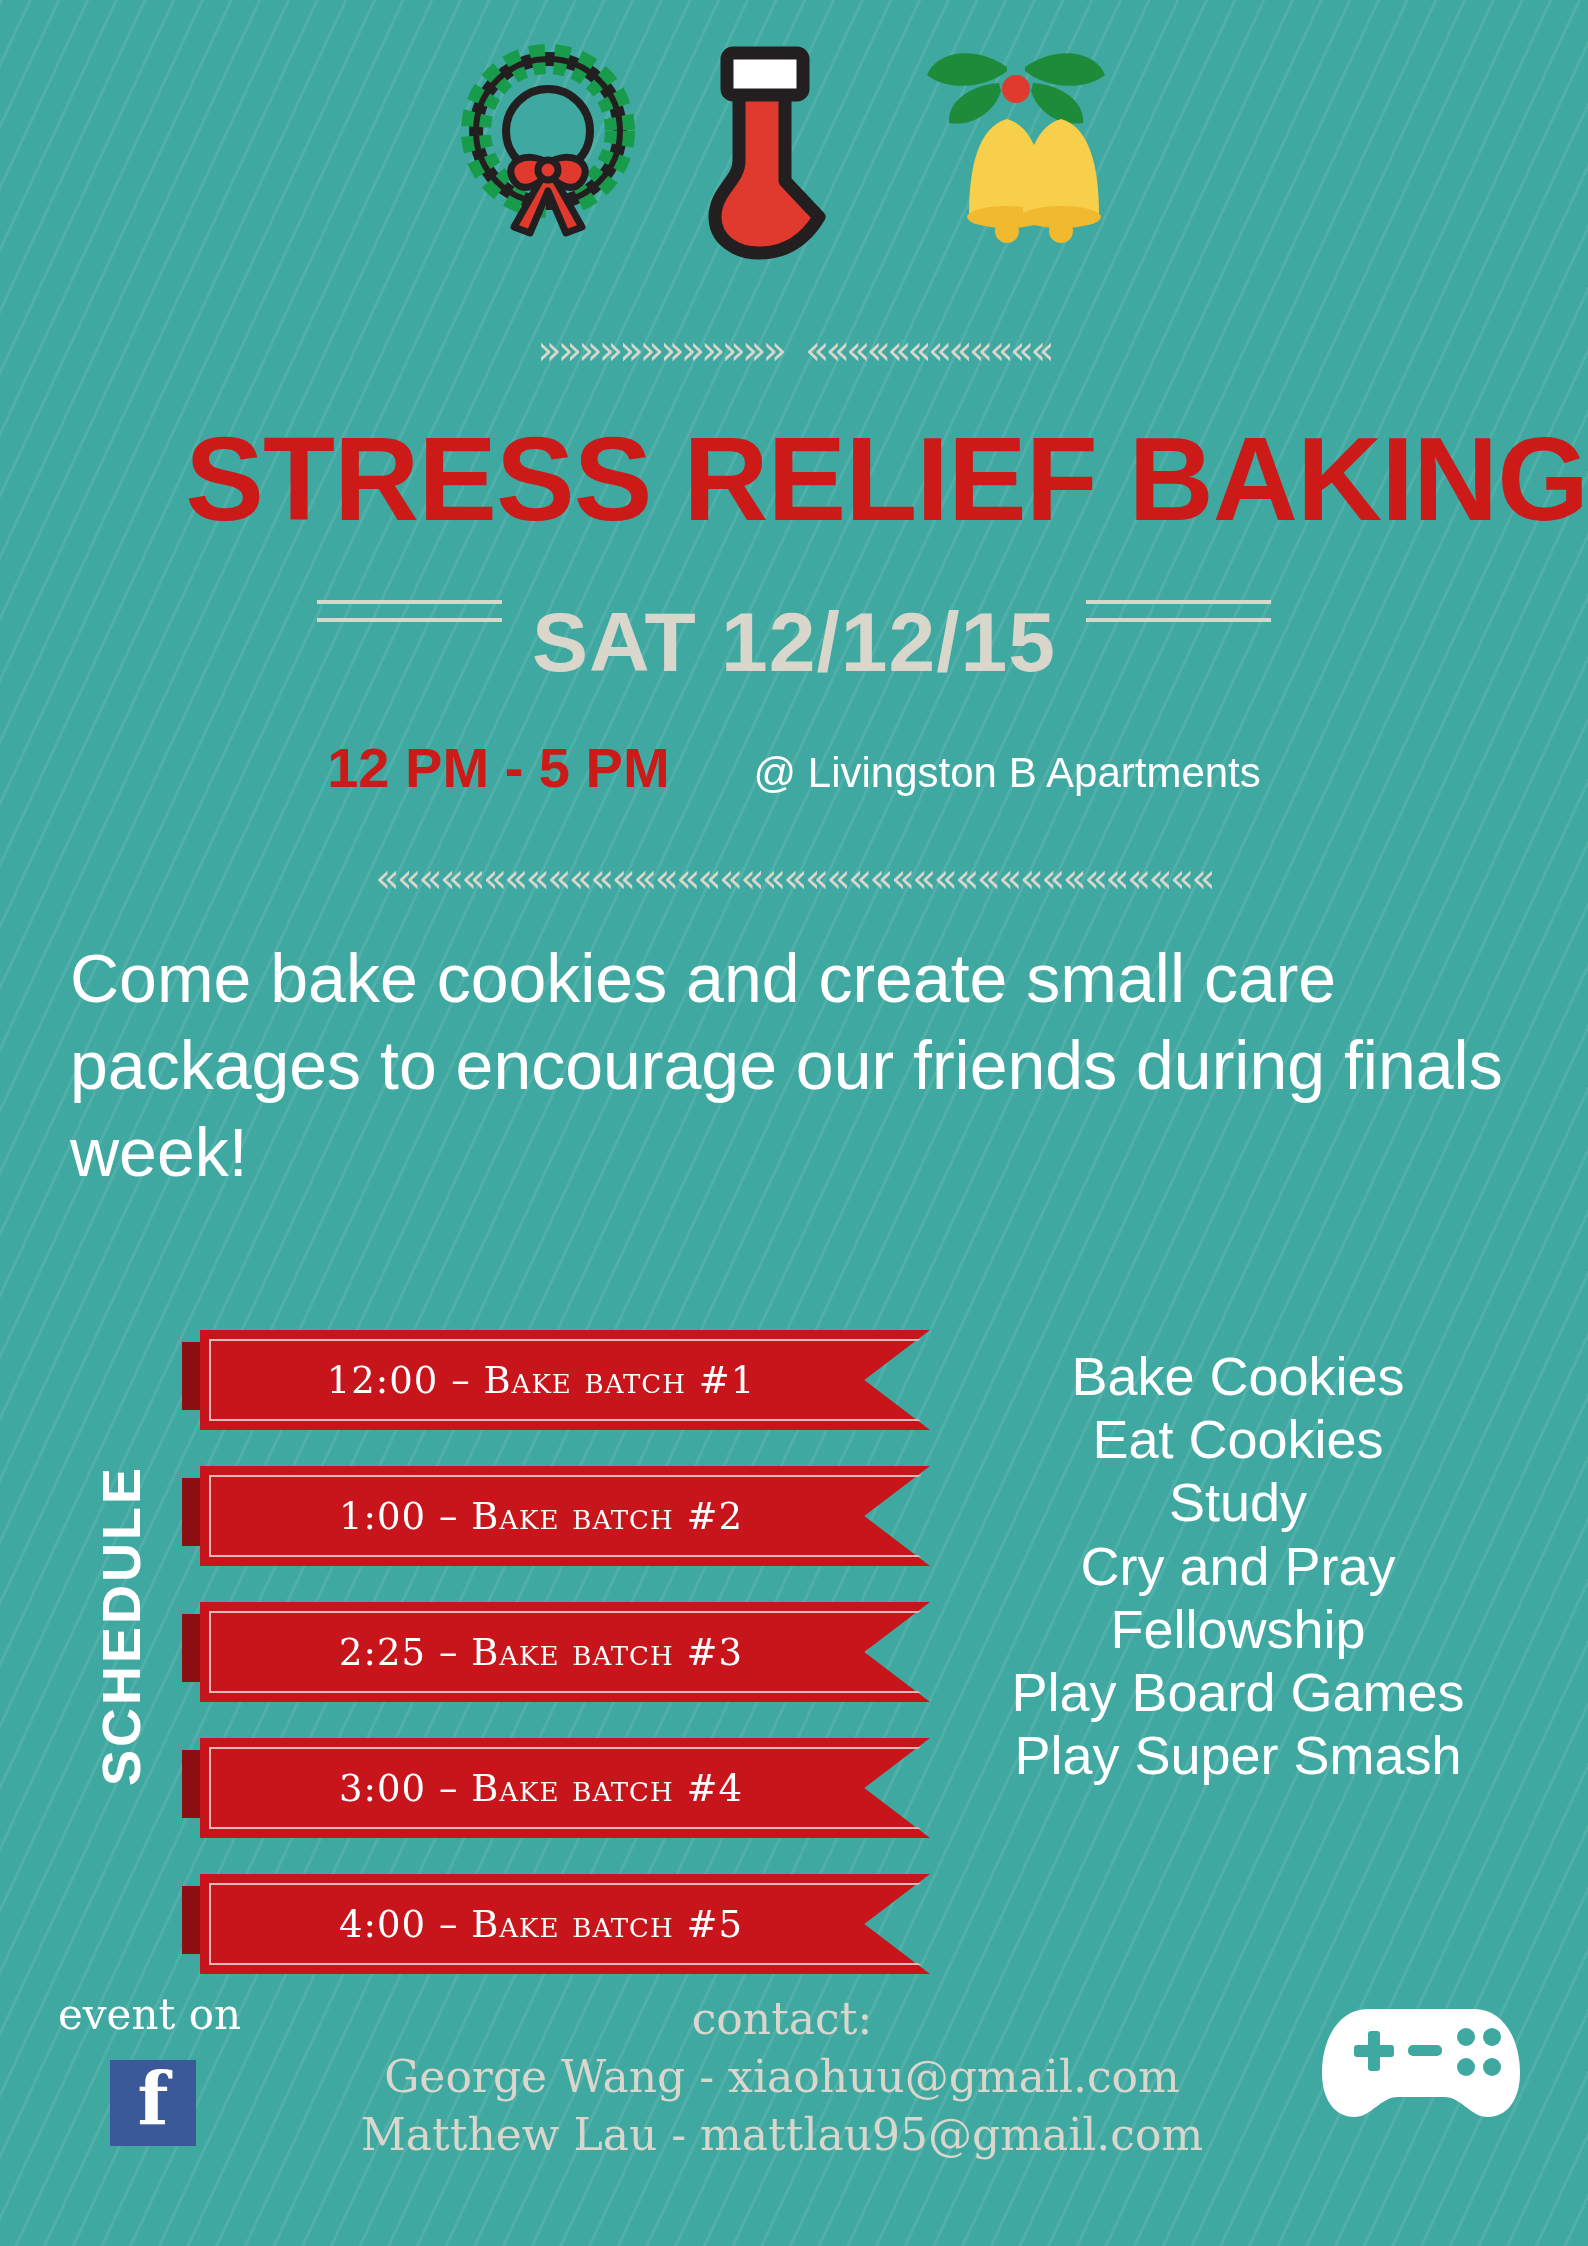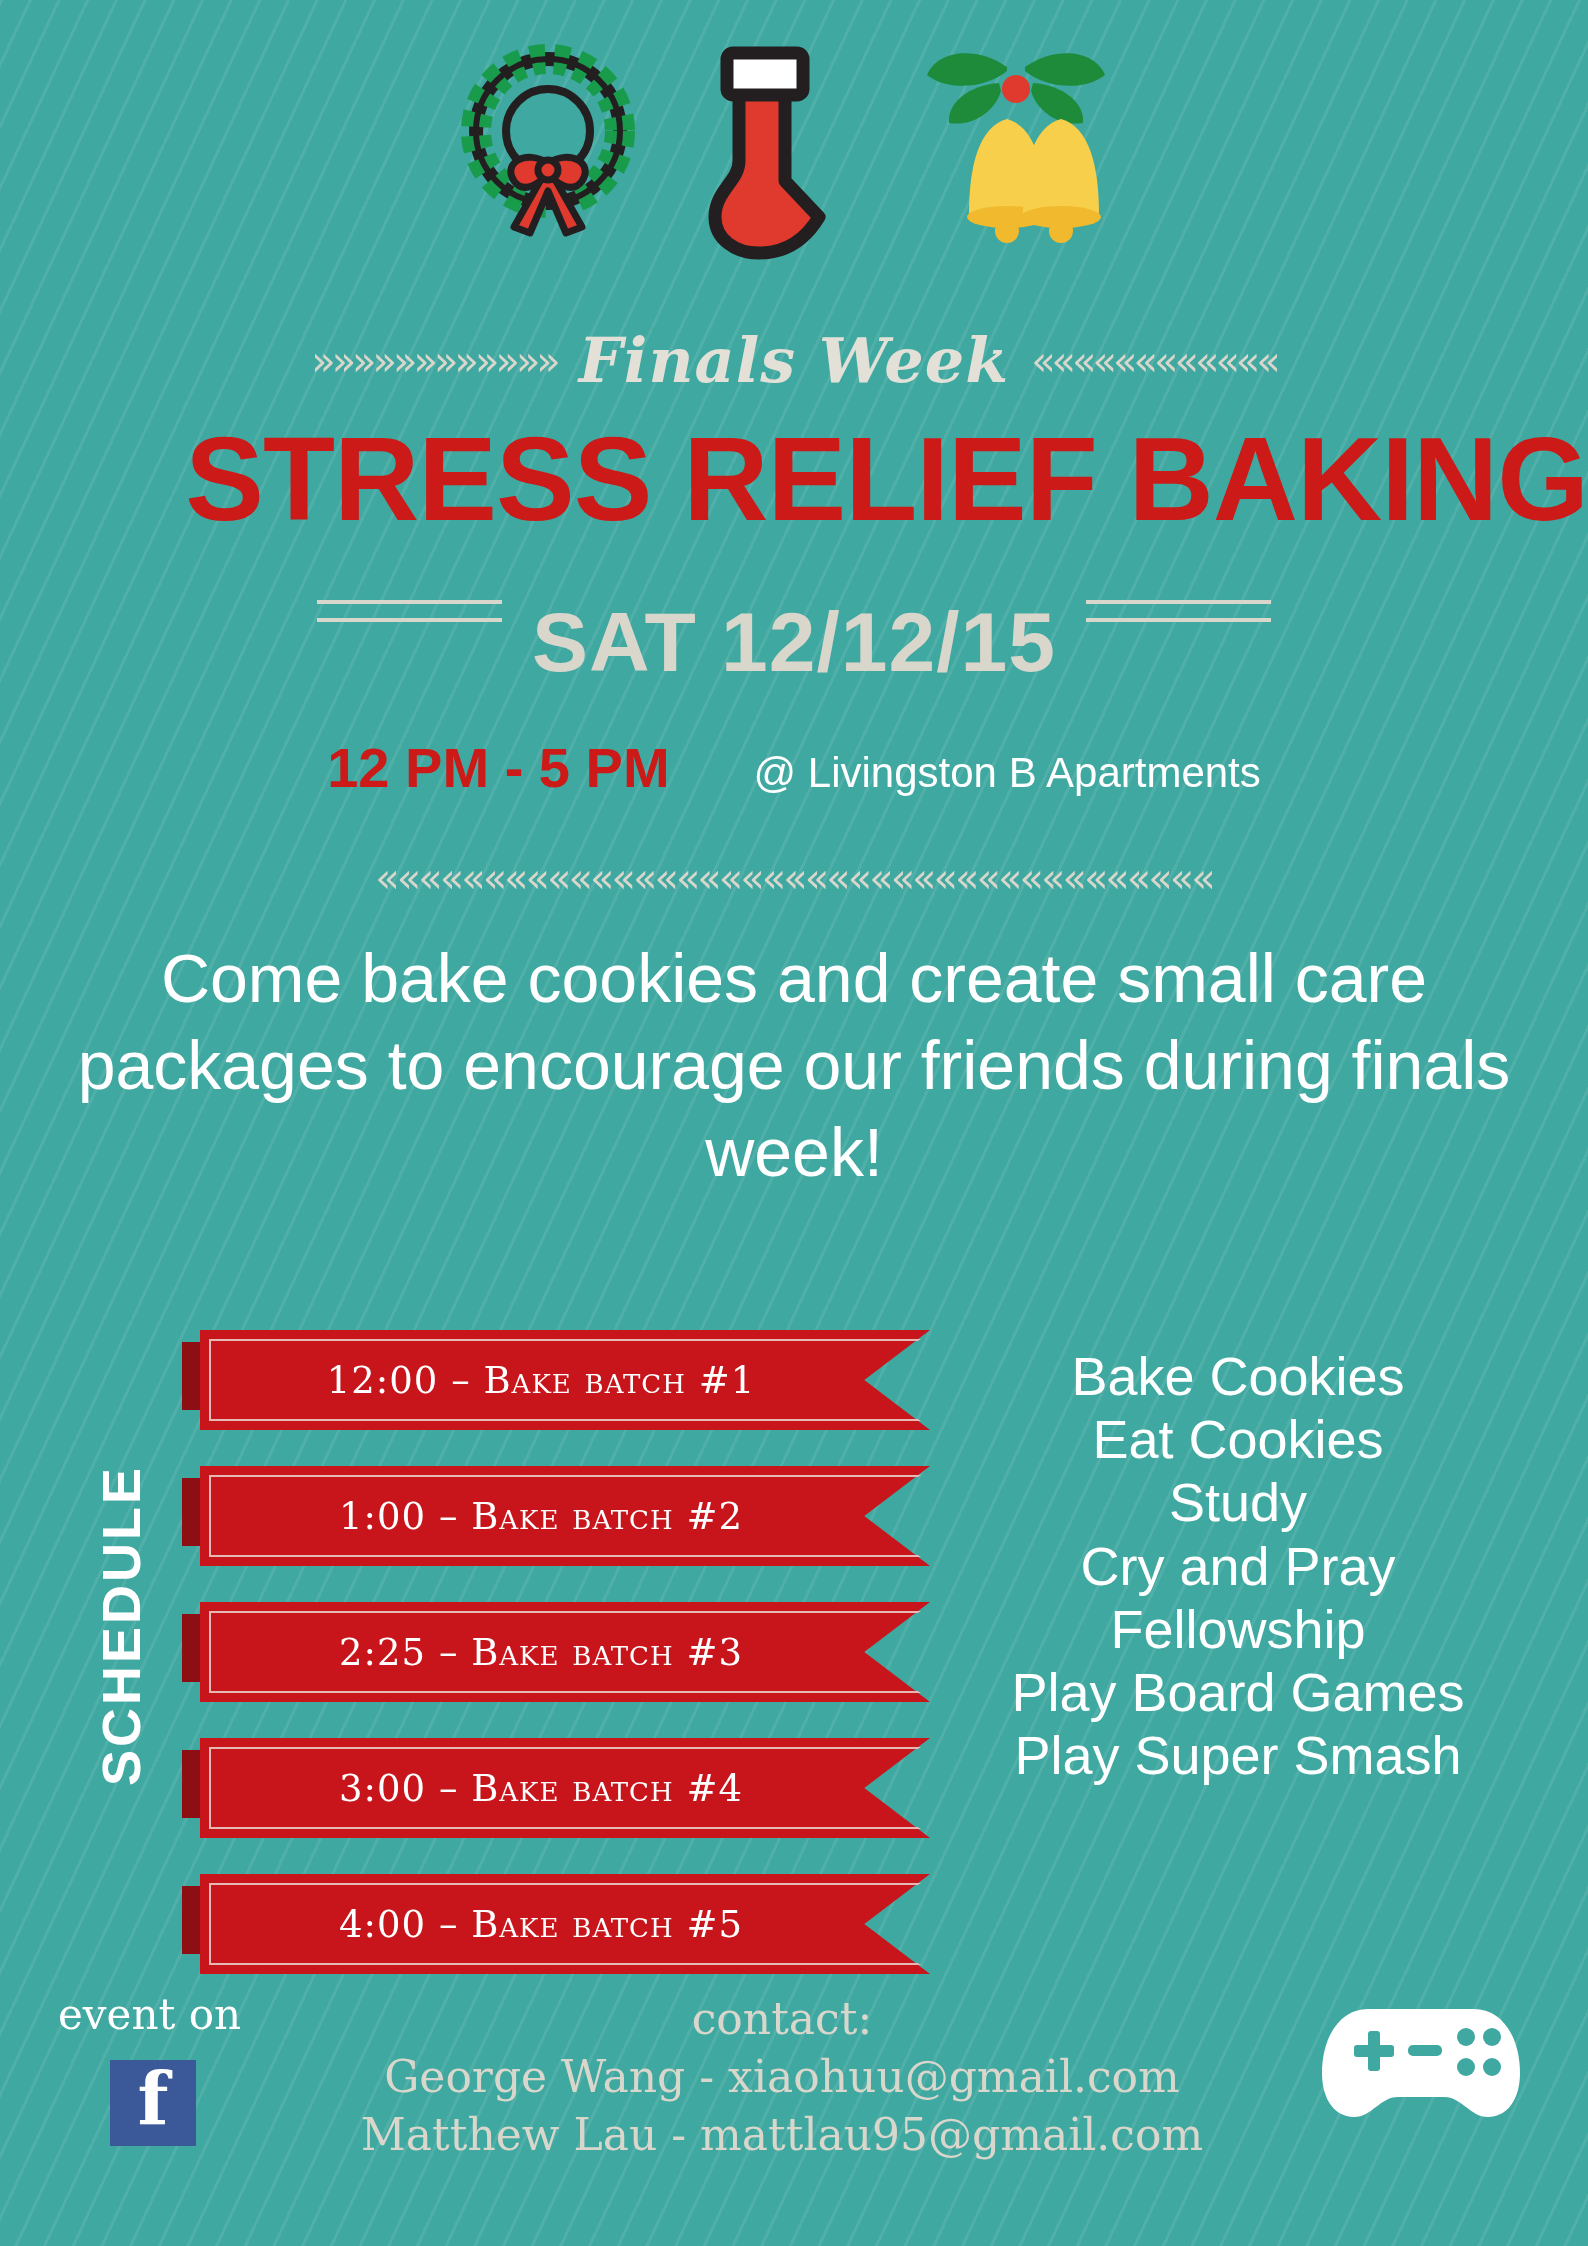--- a/index.html
+++ b/index.html
@@ -149,21 +149,21 @@
     font-family: "DejaVu Sans", sans-serif;
     white-space: nowrap;
   }
 
   
   .description {
     position: absolute;
     top: 935px;
     left: 70px;
     width: 1448px;
-    text-align: center;
+    text-align: left;
     font-family: "Liberation Sans", sans-serif;
     font-size: 68px;
     line-height: 1.28;
     color: #ffffff;
   }
 
   
   .schedule-label {
     position: absolute;
     left: 76px;
@@ -333,21 +333,20 @@
         <circle cx="104" cy="200" r="12" fill="#f0b92e"></circle>
         <path d="M120 184 C120 134 130 96 158 88 C186 96 196 134 196 184 Z" fill="#f8cf4b"></path>
         <ellipse cx="158" cy="186" rx="40" ry="11" fill="#f0b92e"></ellipse>
         <circle cx="158" cy="200" r="12" fill="#f0b92e"></circle>
       </svg>
     </div>
   </div>
 
   <div class="finals-row">
     <div class="chev-left">»»»»»»»»»»»»</div>
-    <div class="finals-word">Finals Week</div>
     <div class="chev-right">««««««««««««</div>
   </div>
 
   <div class="main-title">STRESS RELIEF BAKING</div>
 
   <div class="date-row">
     <div class="dbl-rule"></div>
     <div class="date-text">SAT 12/12/15</div>
     <div class="dbl-rule"></div>
   </div>

